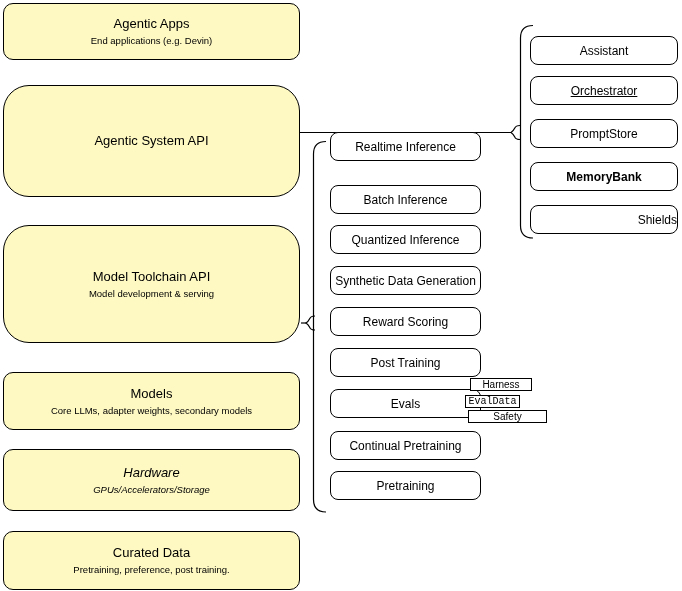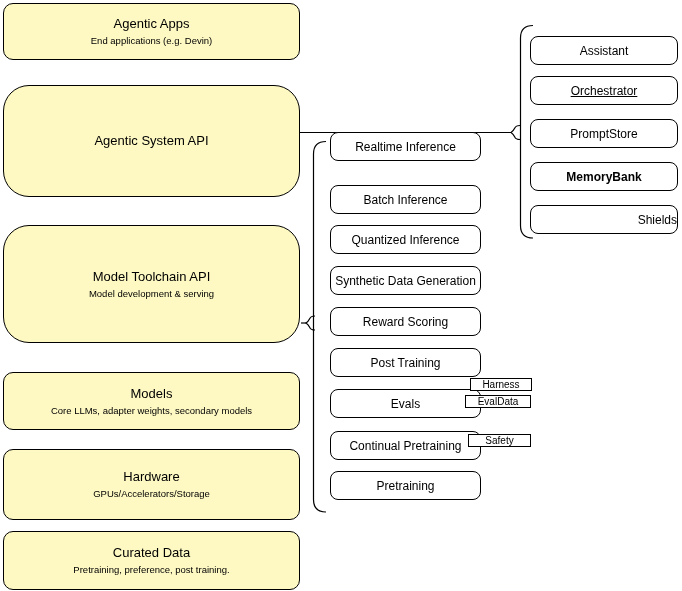--- a/index.html
+++ b/index.html
@@ -60,21 +60,21 @@
     <div class="box-title">Agentic System API</div>
   </div>
   <div class="lbox" style="top:372px;height:58px;border-radius:10px;">
     <div class="box-title">Models</div>
     <div class="box-sub">Core LLMs, adapter weights, secondary models</div>
   </div>
   <div class="lbox" style="top:225px;height:118px;border-radius:26px;">
     <div class="box-title">Model Toolchain API</div>
     <div class="box-sub">Model development &amp; serving</div>
   </div>
-  <div class="lbox" style="top:449px;height:71px;border-radius:10px;">
+  <div class="lbox" style="top:449px;height:62px;border-radius:10px;font-style:italic;">
     <div class="box-title">Hardware</div>
     <div class="box-sub">GPUs/Accelerators/Storage</div>
   </div>
   <div class="lbox" style="top:531px;height:59px;border-radius:10px;">
     <div class="box-title">Curated Data</div>
     <div class="box-sub">Pretraining, preference, post training.</div>
   </div>
 
   <div class="mnode" style="top:132px;">
     <span class="node-label">Realtime Inference</span>
@@ -100,24 +100,24 @@
   <div class="mnode" style="top:431px;">
     <span class="node-label">Continual Pretraining</span>
   </div>
   <div class="mnode" style="top:471px;">
     <span class="node-label">Pretraining</span>
   </div>
 
   <div class="tag" style="left:470px;top:378px;width:62px;">
     <span class="tag-label">Harness</span>
   </div>
-  <div class="tag" style="left:465px;top:395px;width:66px;">
+  <div class="tag" style="left:465px;top:395px;width:55px;font-family:Liberation Mono, monospace;">
     <span class="tag-label">EvalData</span>
   </div>
-  <div class="tag" style="left:468px;top:410px;width:63px;margin-top:24px;">
+  <div class="tag" style="left:468px;top:410px;width:79px;">
     <span class="tag-label">Safety</span>
   </div>
 
   <div class="rnode" style="top:36px;">
     <span class="node-label">Assistant</span>
   </div>
   <div class="rnode" style="top:76px;text-decoration:underline;">
     <span class="node-label">Orchestrator</span>
   </div>
   <div class="rnode" style="top:119px;">

